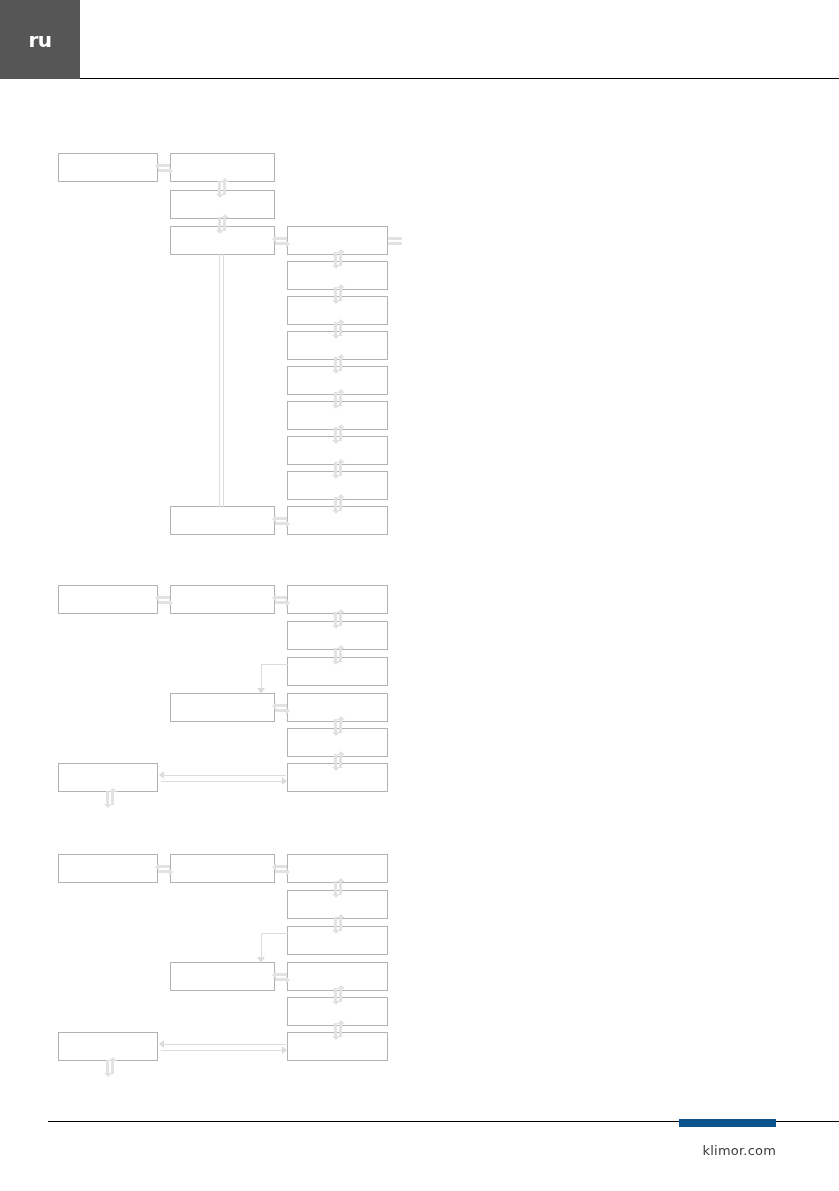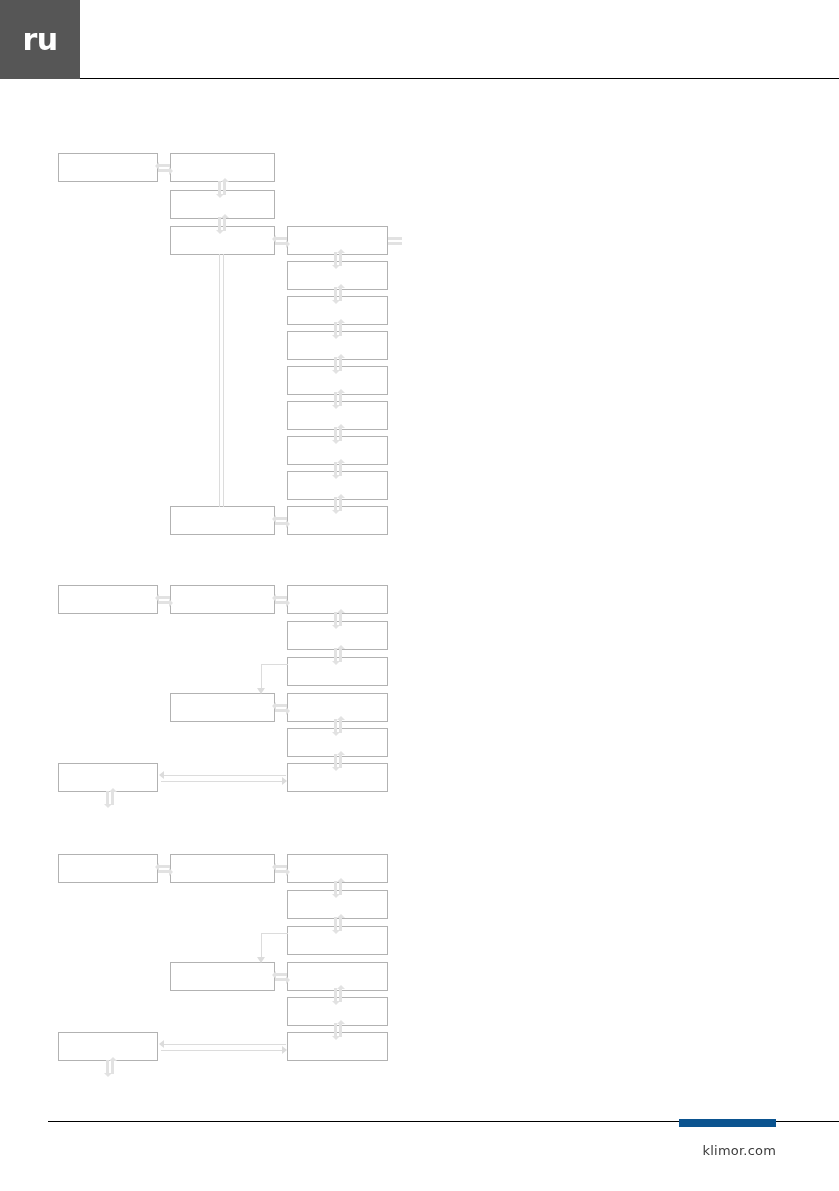--- a/index.html
+++ b/index.html
@@ -26,21 +26,21 @@
     left: 0; top: 0;
     width: 80px; height: 79px;
     background: #565656;
   }
   #lang-badge-label {
     position: absolute;
     left: 0; top: 22px;
     width: 80px;
     text-align: center;
     color: #ffffff;
-    font-size: 30px;
+    font-size: 20px;
     font-weight: bold;
     letter-spacing: -0.5px;
     line-height: 36px;
     font-family: "DejaVu Sans", sans-serif;
   }
   #header-rule {
     position: absolute;
     left: 80px; top: 78px;
     width: 759px; height: 1px;
     background: #000000;

